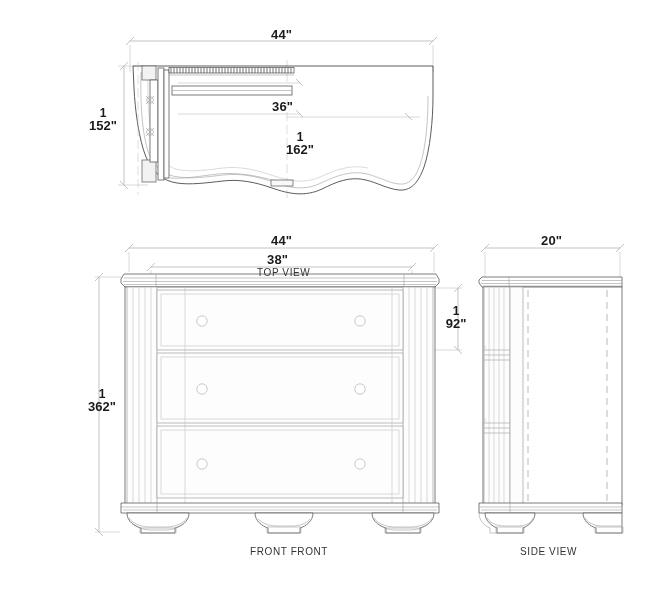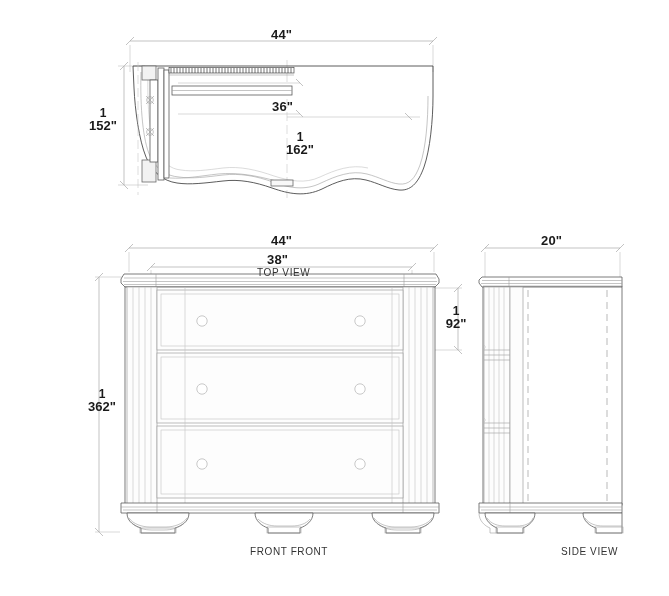--- a/index.html
+++ b/index.html
@@ -450,15 +450,15 @@
 
   <div class="frac" style="left:436px; top:305px; width:40px;">
     <span class="num">1</span>
     <span class="den">92"</span>
   </div>
 
   <div class="viewlabel" style="left:250px; top:546px;">FRONT FRONT</div>
 
   <div class="dimtext" style="left:541px; top:233px;">20"</div>
 
-  <div class="viewlabel" style="left:561px; top:546px;">SIDE VIEW</div>
+  <div class="viewlabel" style="left:520px; top:546px;">SIDE VIEW</div>
 
 </div>
 
 </body></html>

